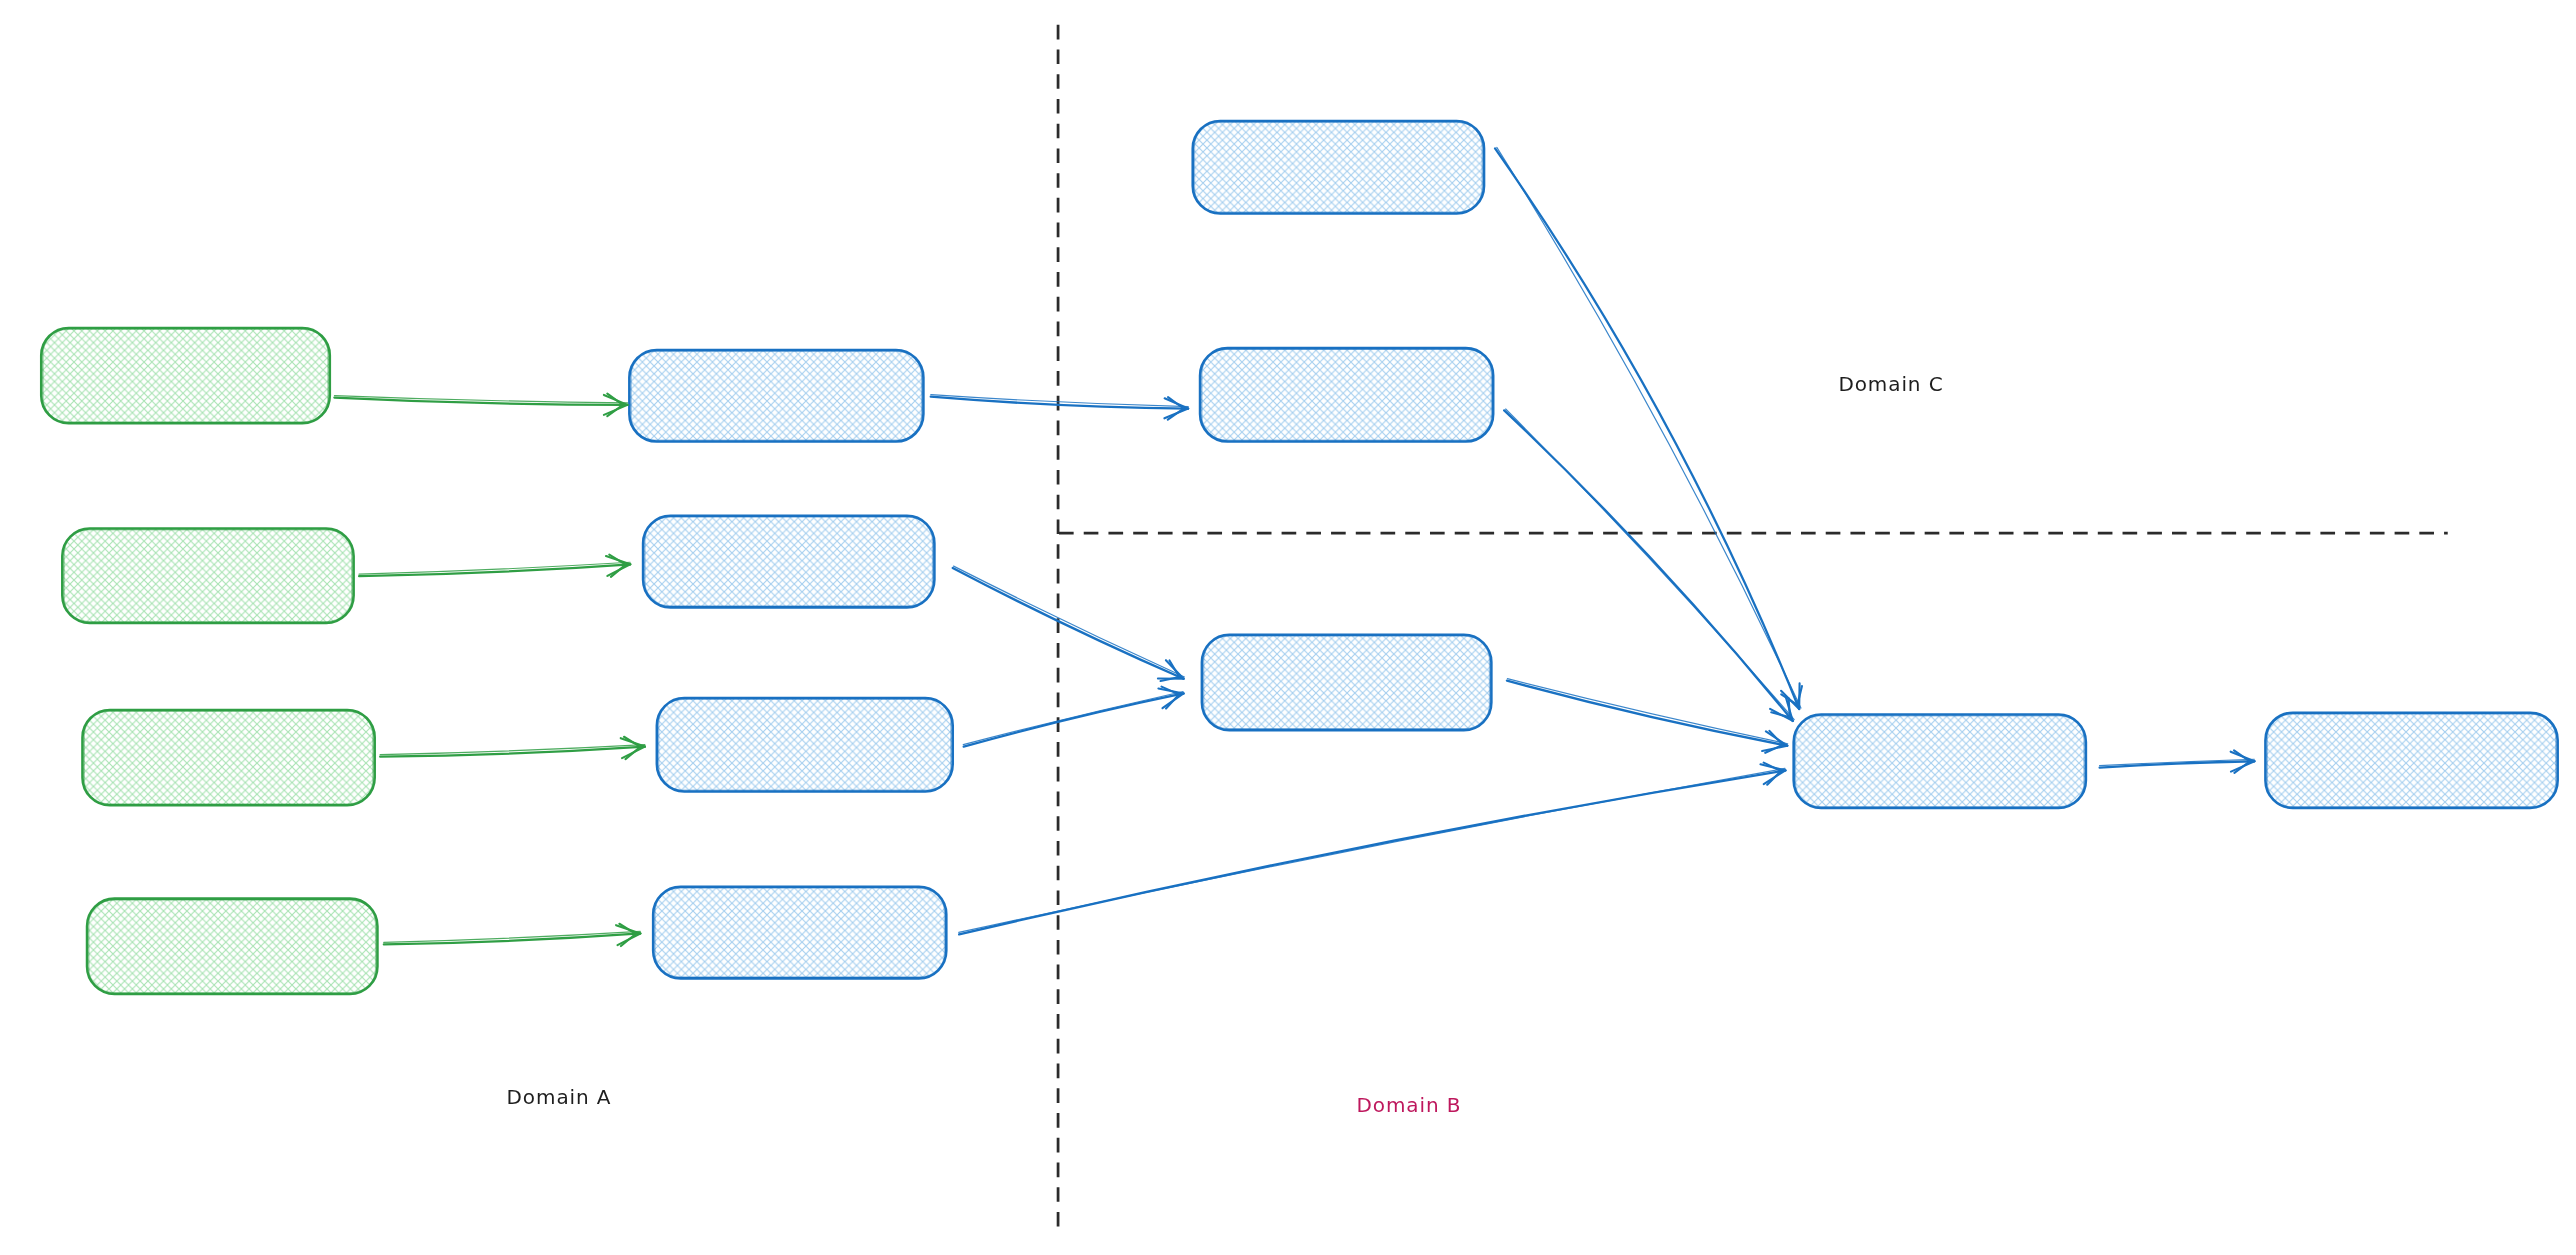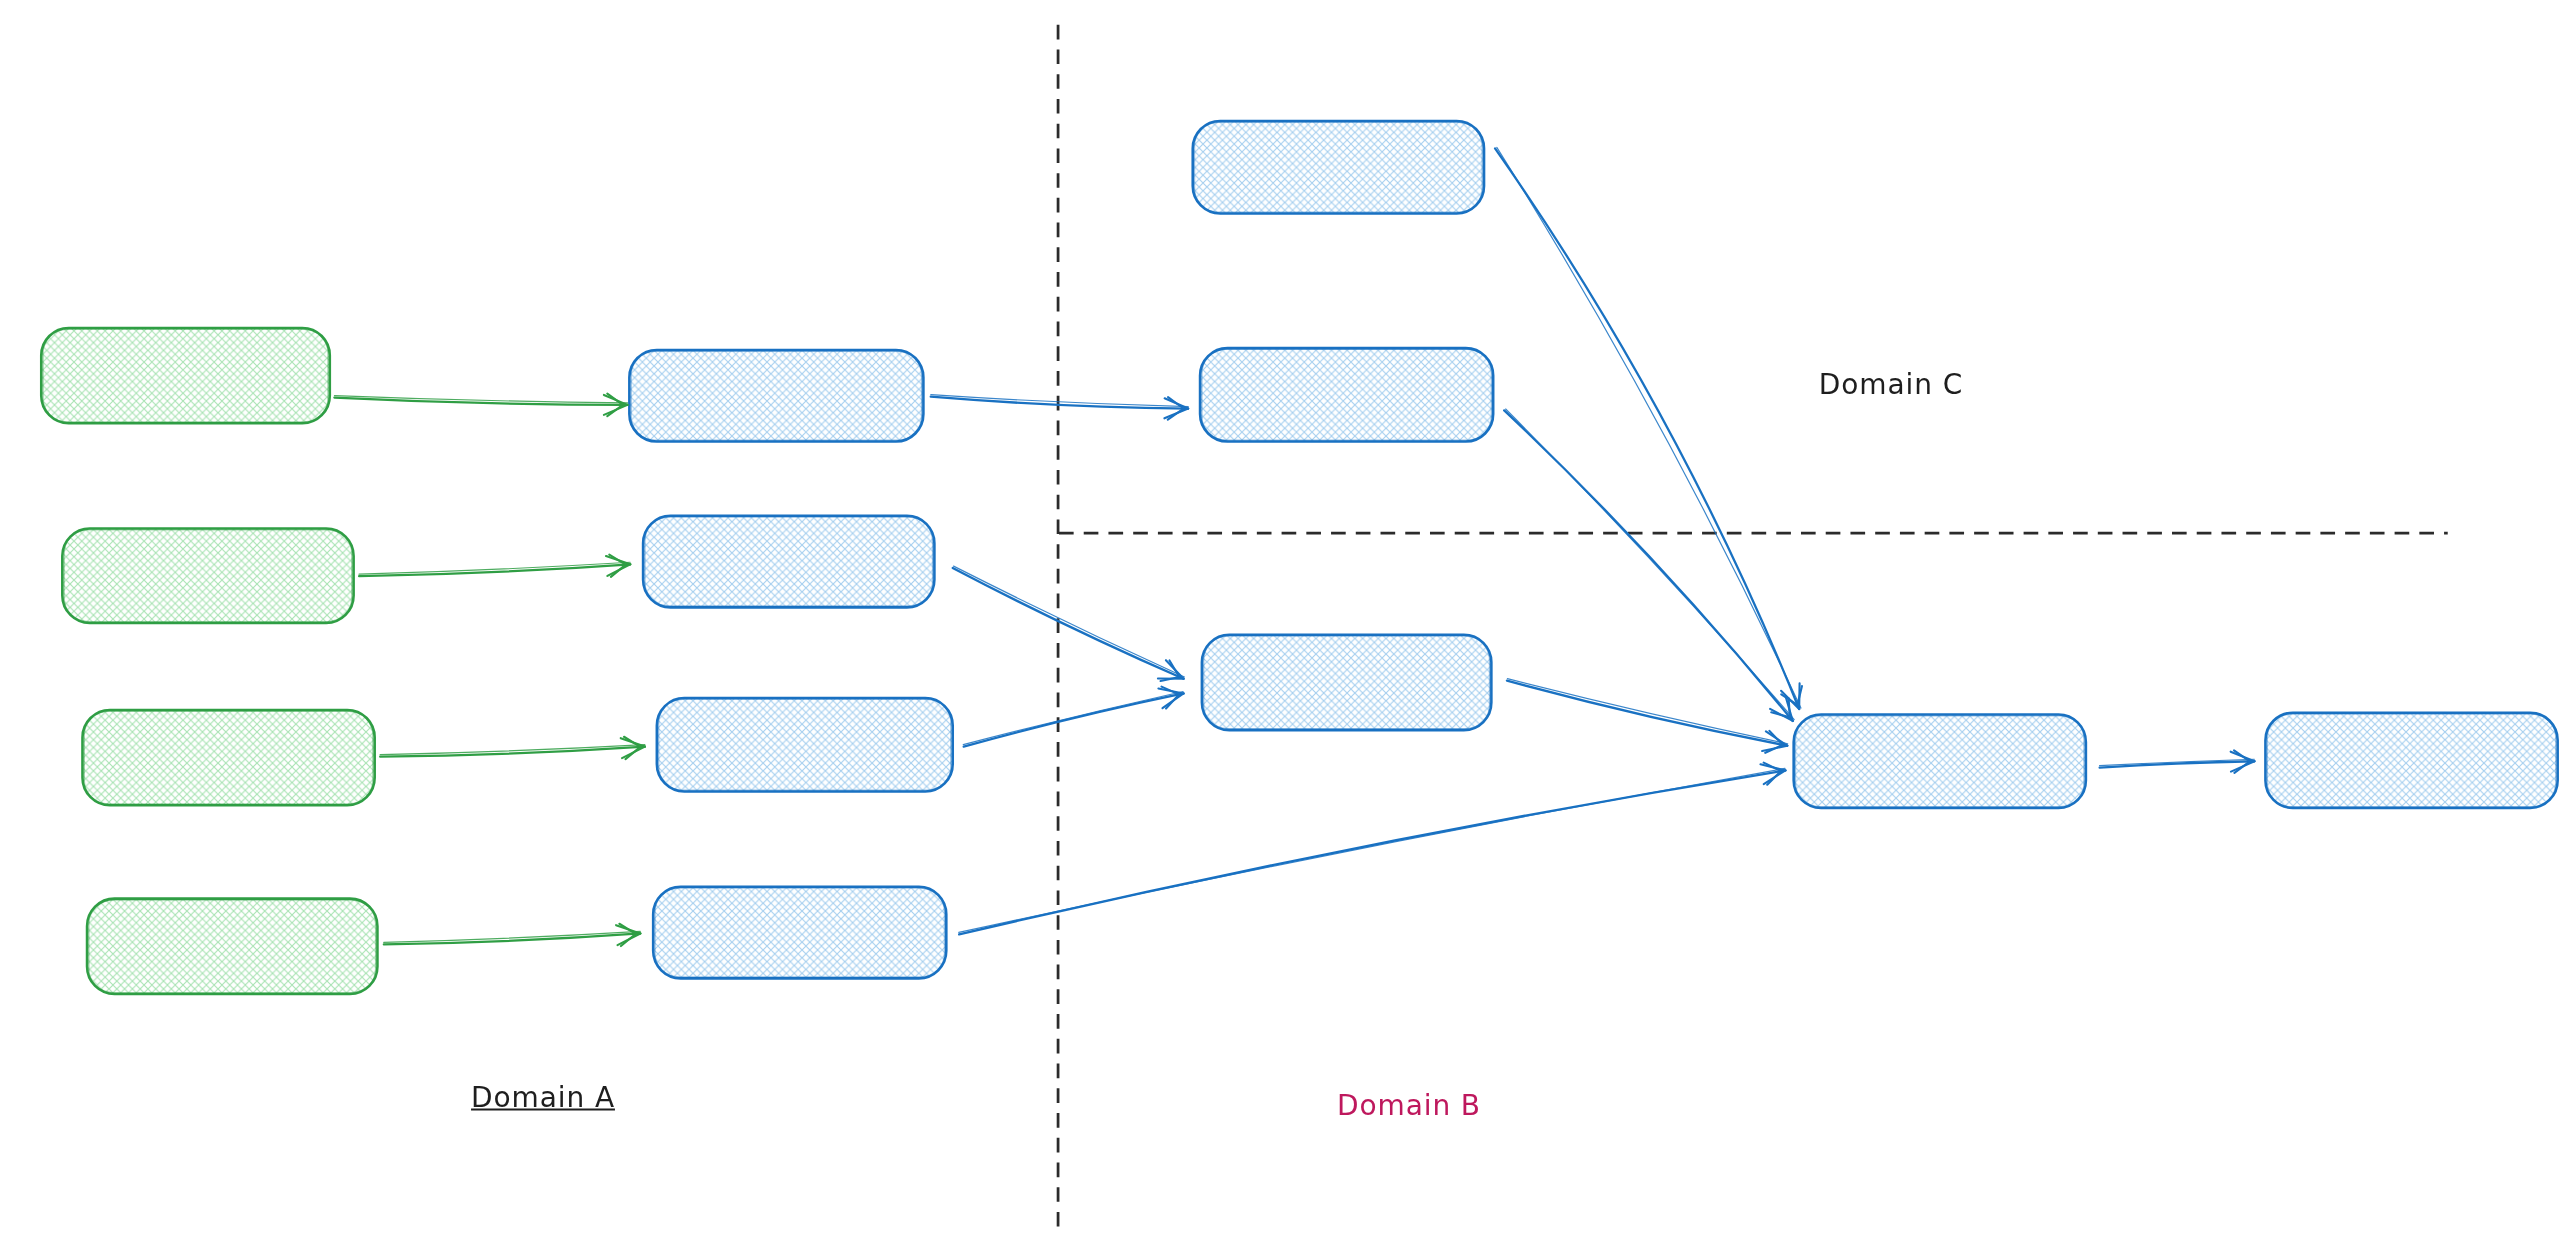--- a/index.html
+++ b/index.html
@@ -20,21 +20,21 @@
     position: absolute;
     left: 0;
     top: 0;
     width: 2576px;
     height: 1255px;
   }
   .domain-label {
     position: absolute;
     transform: translate(-50%, -50%);
     font-family: "DejaVu Sans", "Liberation Sans", sans-serif;
-    font-size: 28px;
+    font-size: 20px;
     font-weight: 400;
     letter-spacing: 0.9px;
     color: #1e1e1e;
     white-space: nowrap;
     user-select: none;
   }
 </style>
 </head>
 <body>
 
@@ -192,17 +192,17 @@
       </g>
       <g>
         <path d="M 2292 838 Q 2376.4172307334484 832.501713421825 2461 831" fill="none" stroke="#1971c2" stroke-width="2.5" stroke-linecap="round"></path>
         <path d="M 2291.9089538067933 835.8018847640075 Q 2376.371707636845 831.4026558038287 2460.9089538067933 828.8018847640075" fill="none" stroke="#1971c2" stroke-width="1.3" stroke-opacity="0.85" stroke-linecap="round"></path>
         <path d="M 2461 831 L 2435.40791390588 842.3598032267791" fill="none" stroke="#1971c2" stroke-width="2.3" stroke-linecap="round"></path>
         <path d="M 2461 831 L 2435.0207978758863 820.5558122865185" fill="none" stroke="#1971c2" stroke-width="2.3" stroke-linecap="round"></path>
         <path d="M 2456.000787857503 831.0887578408467 L 2439.1286333831167 843.59197356291" fill="none" stroke="#1971c2" stroke-width="2.3" stroke-linecap="round"></path>
         <path d="M 2456.000787857503 831.0887578408467 L 2438.695433402152 819.1923421127939" fill="none" stroke="#1971c2" stroke-width="2.3" stroke-linecap="round"></path>
       </g>
     </svg>
-  <div class="domain-label" style="left: 543px; top: 1097px; color: rgb(30, 30, 30); text-decoration: underline;">Domain A</div>
+  <div class="domain-label" style="left: 559px; top: 1097px; color: rgb(30, 30, 30);">Domain A</div>
   <div class="domain-label" style="left: 1409px; top: 1105px; color: #be185d;">Domain B</div>
   <div class="domain-label" style="left: 1891px; top: 384px; color: rgb(30, 30, 30);">Domain C</div>
 </div>
 
 
 </body></html>

